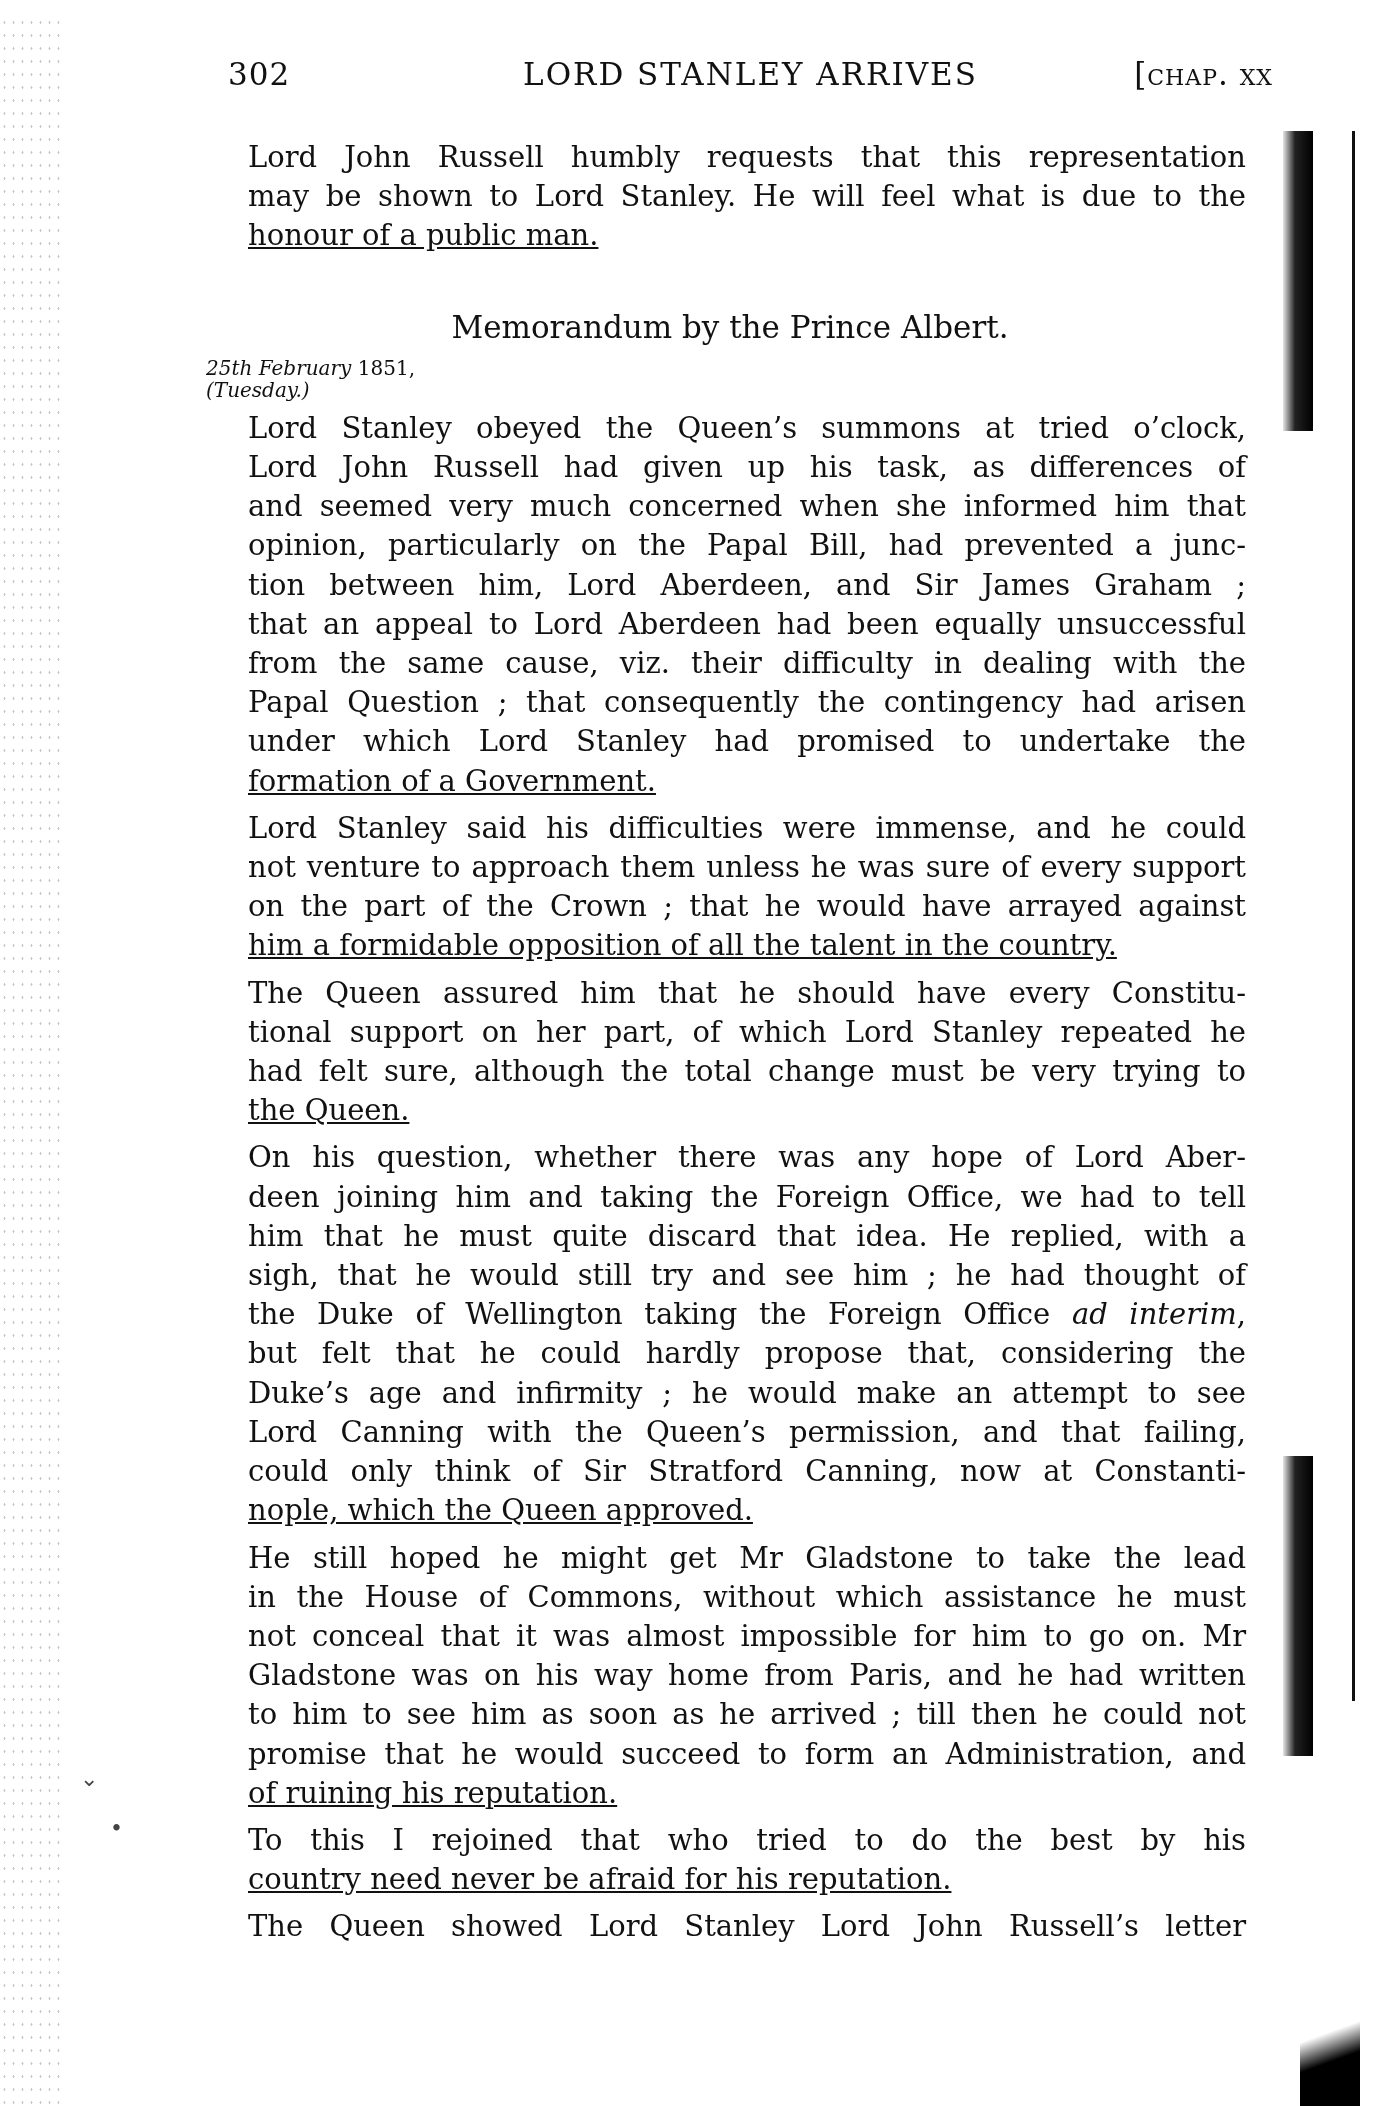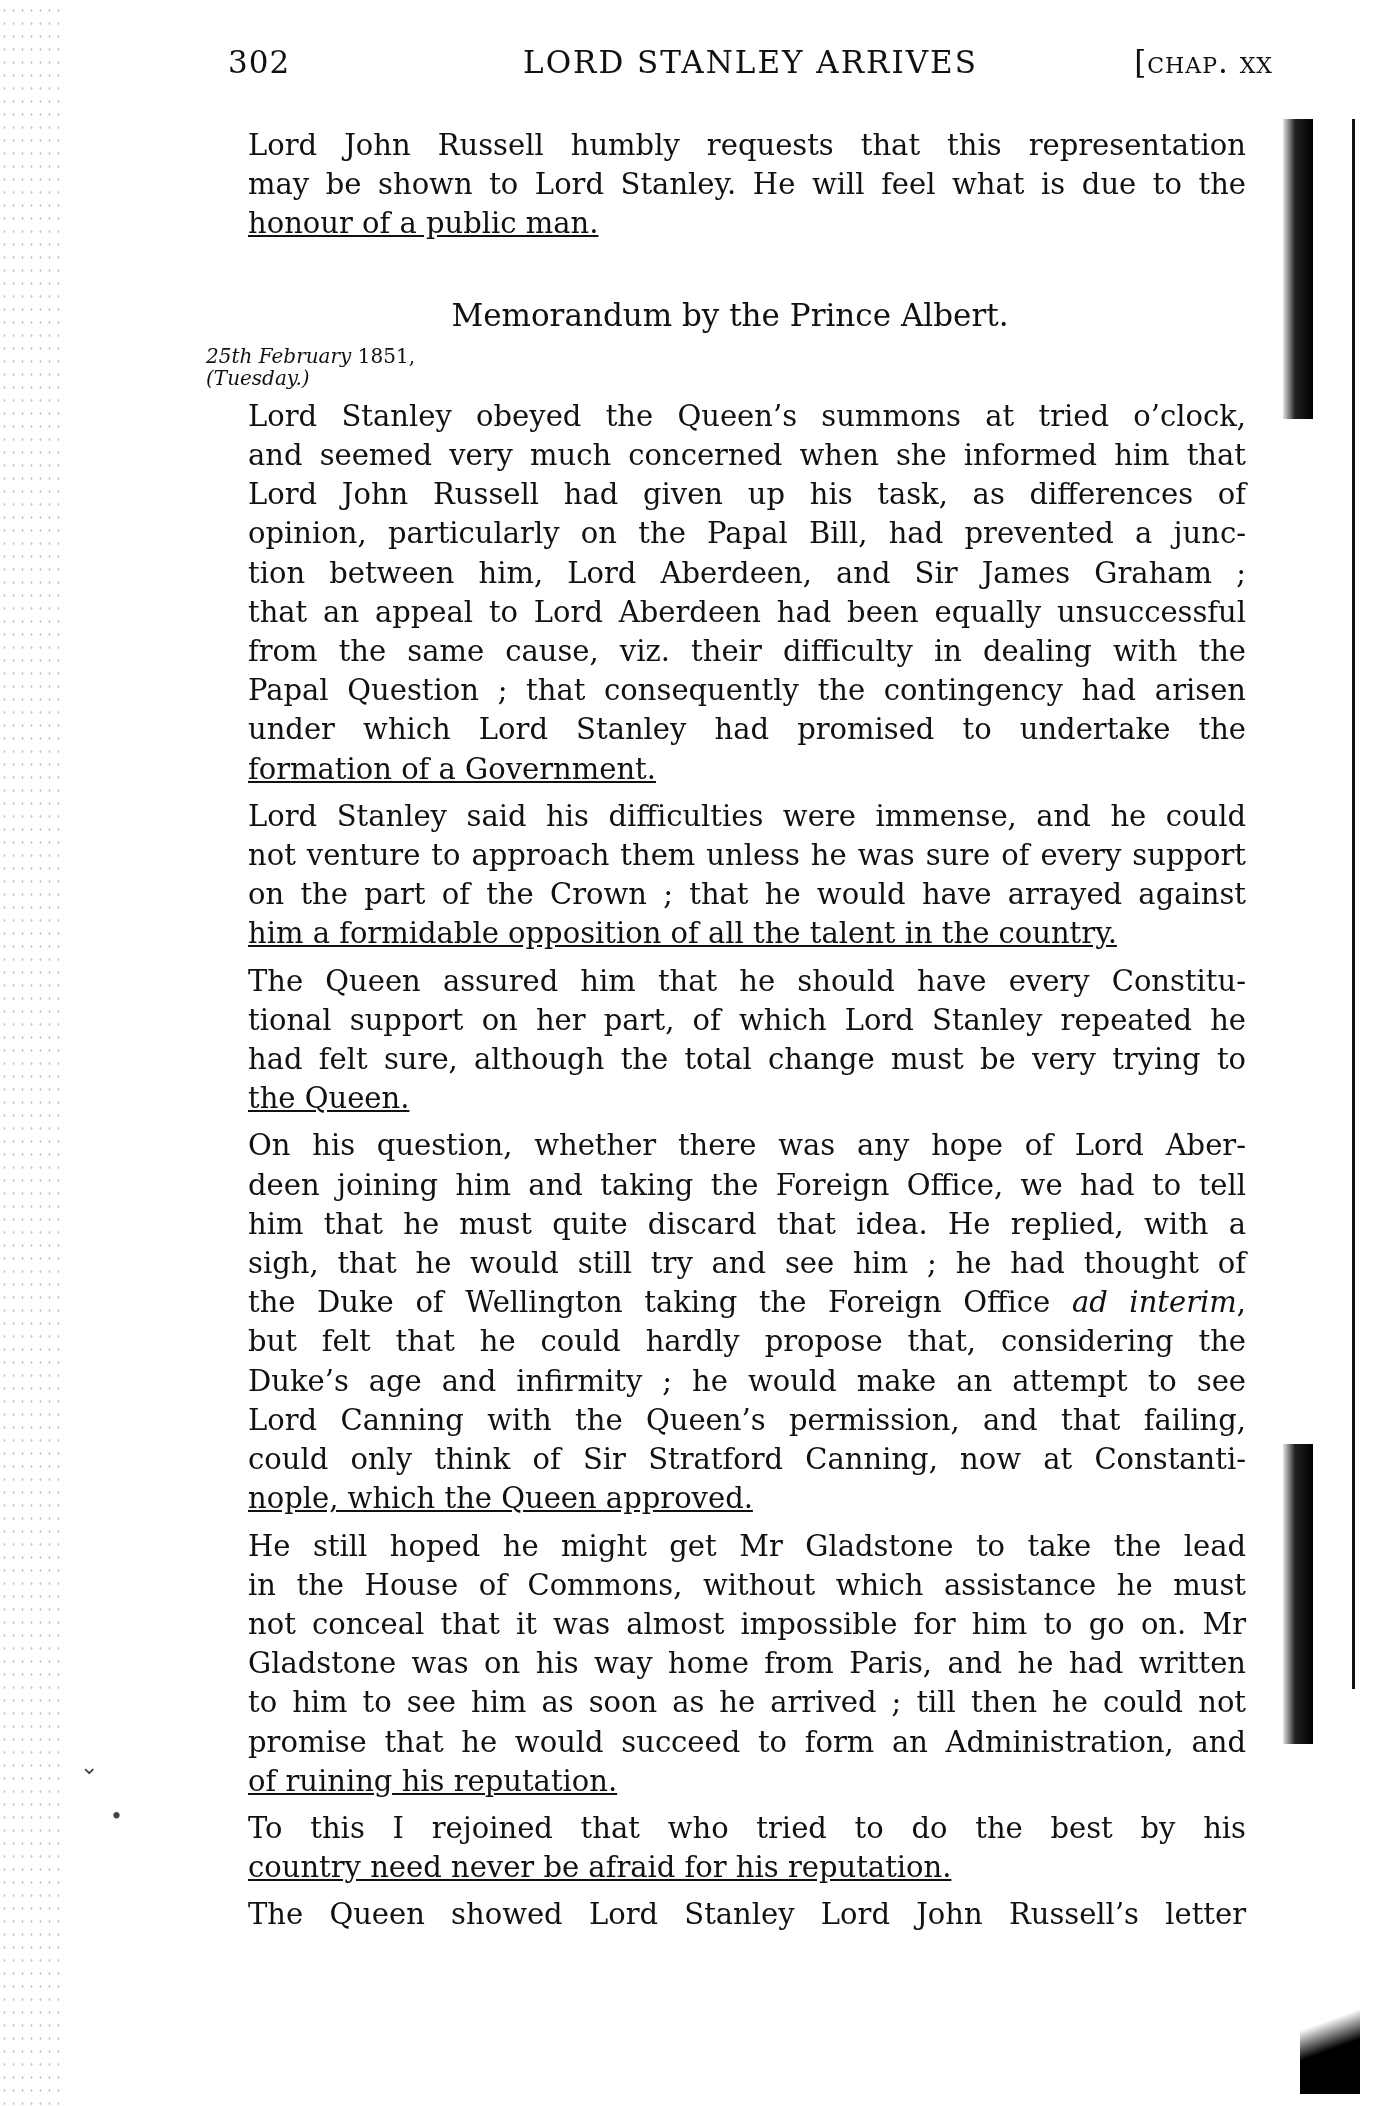--- a/index.html
+++ b/index.html
@@ -1,17 +1,17 @@
 <!DOCTYPE html>
 <html><head>
 <meta charset="utf-8">
 <style>
   html,body{margin:0;padding:0;background:#fff;}
   body{width:1395px;height:2106px;position:relative;overflow:hidden;font-family:"DejaVu Serif","Liberation Serif",serif;color:#111;}
-  .page{position:absolute;left:0;top:4px;width:1395px;height:1864px;}
+  .page{position:absolute;left:0;top:16px;width:1395px;height:1864px;}
   .left-speckle{position:absolute;left:0;top:0;width:60px;height:2106px;
     background-image:radial-gradient(#888 0.8px,transparent 1.2px);background-size:9px 13px;opacity:.45;}
   .running-head{position:absolute;top:40px;left:228px;width:1045px;height:44px;font-size:31px;letter-spacing:1px;}
   .running-head .pgno{position:absolute;left:0;top:0;}
   .running-head .title{position:absolute;left:0;right:0;top:0;text-align:center;letter-spacing:2px;}
   .running-head .chap{position:absolute;right:0;top:0;font-variant:small-caps;}
   .body{position:absolute;left:206px;top:114px;width:1048px;font-size:29px;line-height:39.2px;text-align:justify;}
   .body p{margin:8px;text-indent:34px;}
   .body .line{display:block;text-align:justify;text-align-last:justify;white-space:nowrap;}
   .body .line.last{text-align-last:left;text-decoration:underline;}
@@ -47,22 +47,22 @@
 
     <div class="memo-title">Memorandum by the Prince Albert.</div>
     <div class="date">
       <span>25th February</span>
       <span class="year">1851,</span>
       <span class="day">(Tuesday.)</span>
     </div>
 
     <p>
       <span class="line">Lord Stanley obeyed the Queen’s summons at tried o’clock,</span>
+      <span class="line">Lord John Russell had given up his task, as differences of</span>
       <span class="line">and seemed very much concerned when she informed him that</span>
-      <span class="line">Lord John Russell had given up his task, as differences of</span>
       <span class="line">opinion, particularly on the Papal Bill, had prevented a junc-</span>
       <span class="line">tion between him, Lord Aberdeen, and Sir James Graham ;</span>
       <span class="line">that an appeal to Lord Aberdeen had been equally unsuccessful</span>
       <span class="line">from the same cause, viz. their difficulty in dealing with the</span>
       <span class="line">Papal Question ;  that consequently the contingency had arisen</span>
       <span class="line">under which Lord Stanley had promised to undertake the</span>
       <span class="line last">formation of a Government.</span>
     </p>
     <p>
       <span class="line">Lord Stanley said his difficulties were immense, and he could</span>

